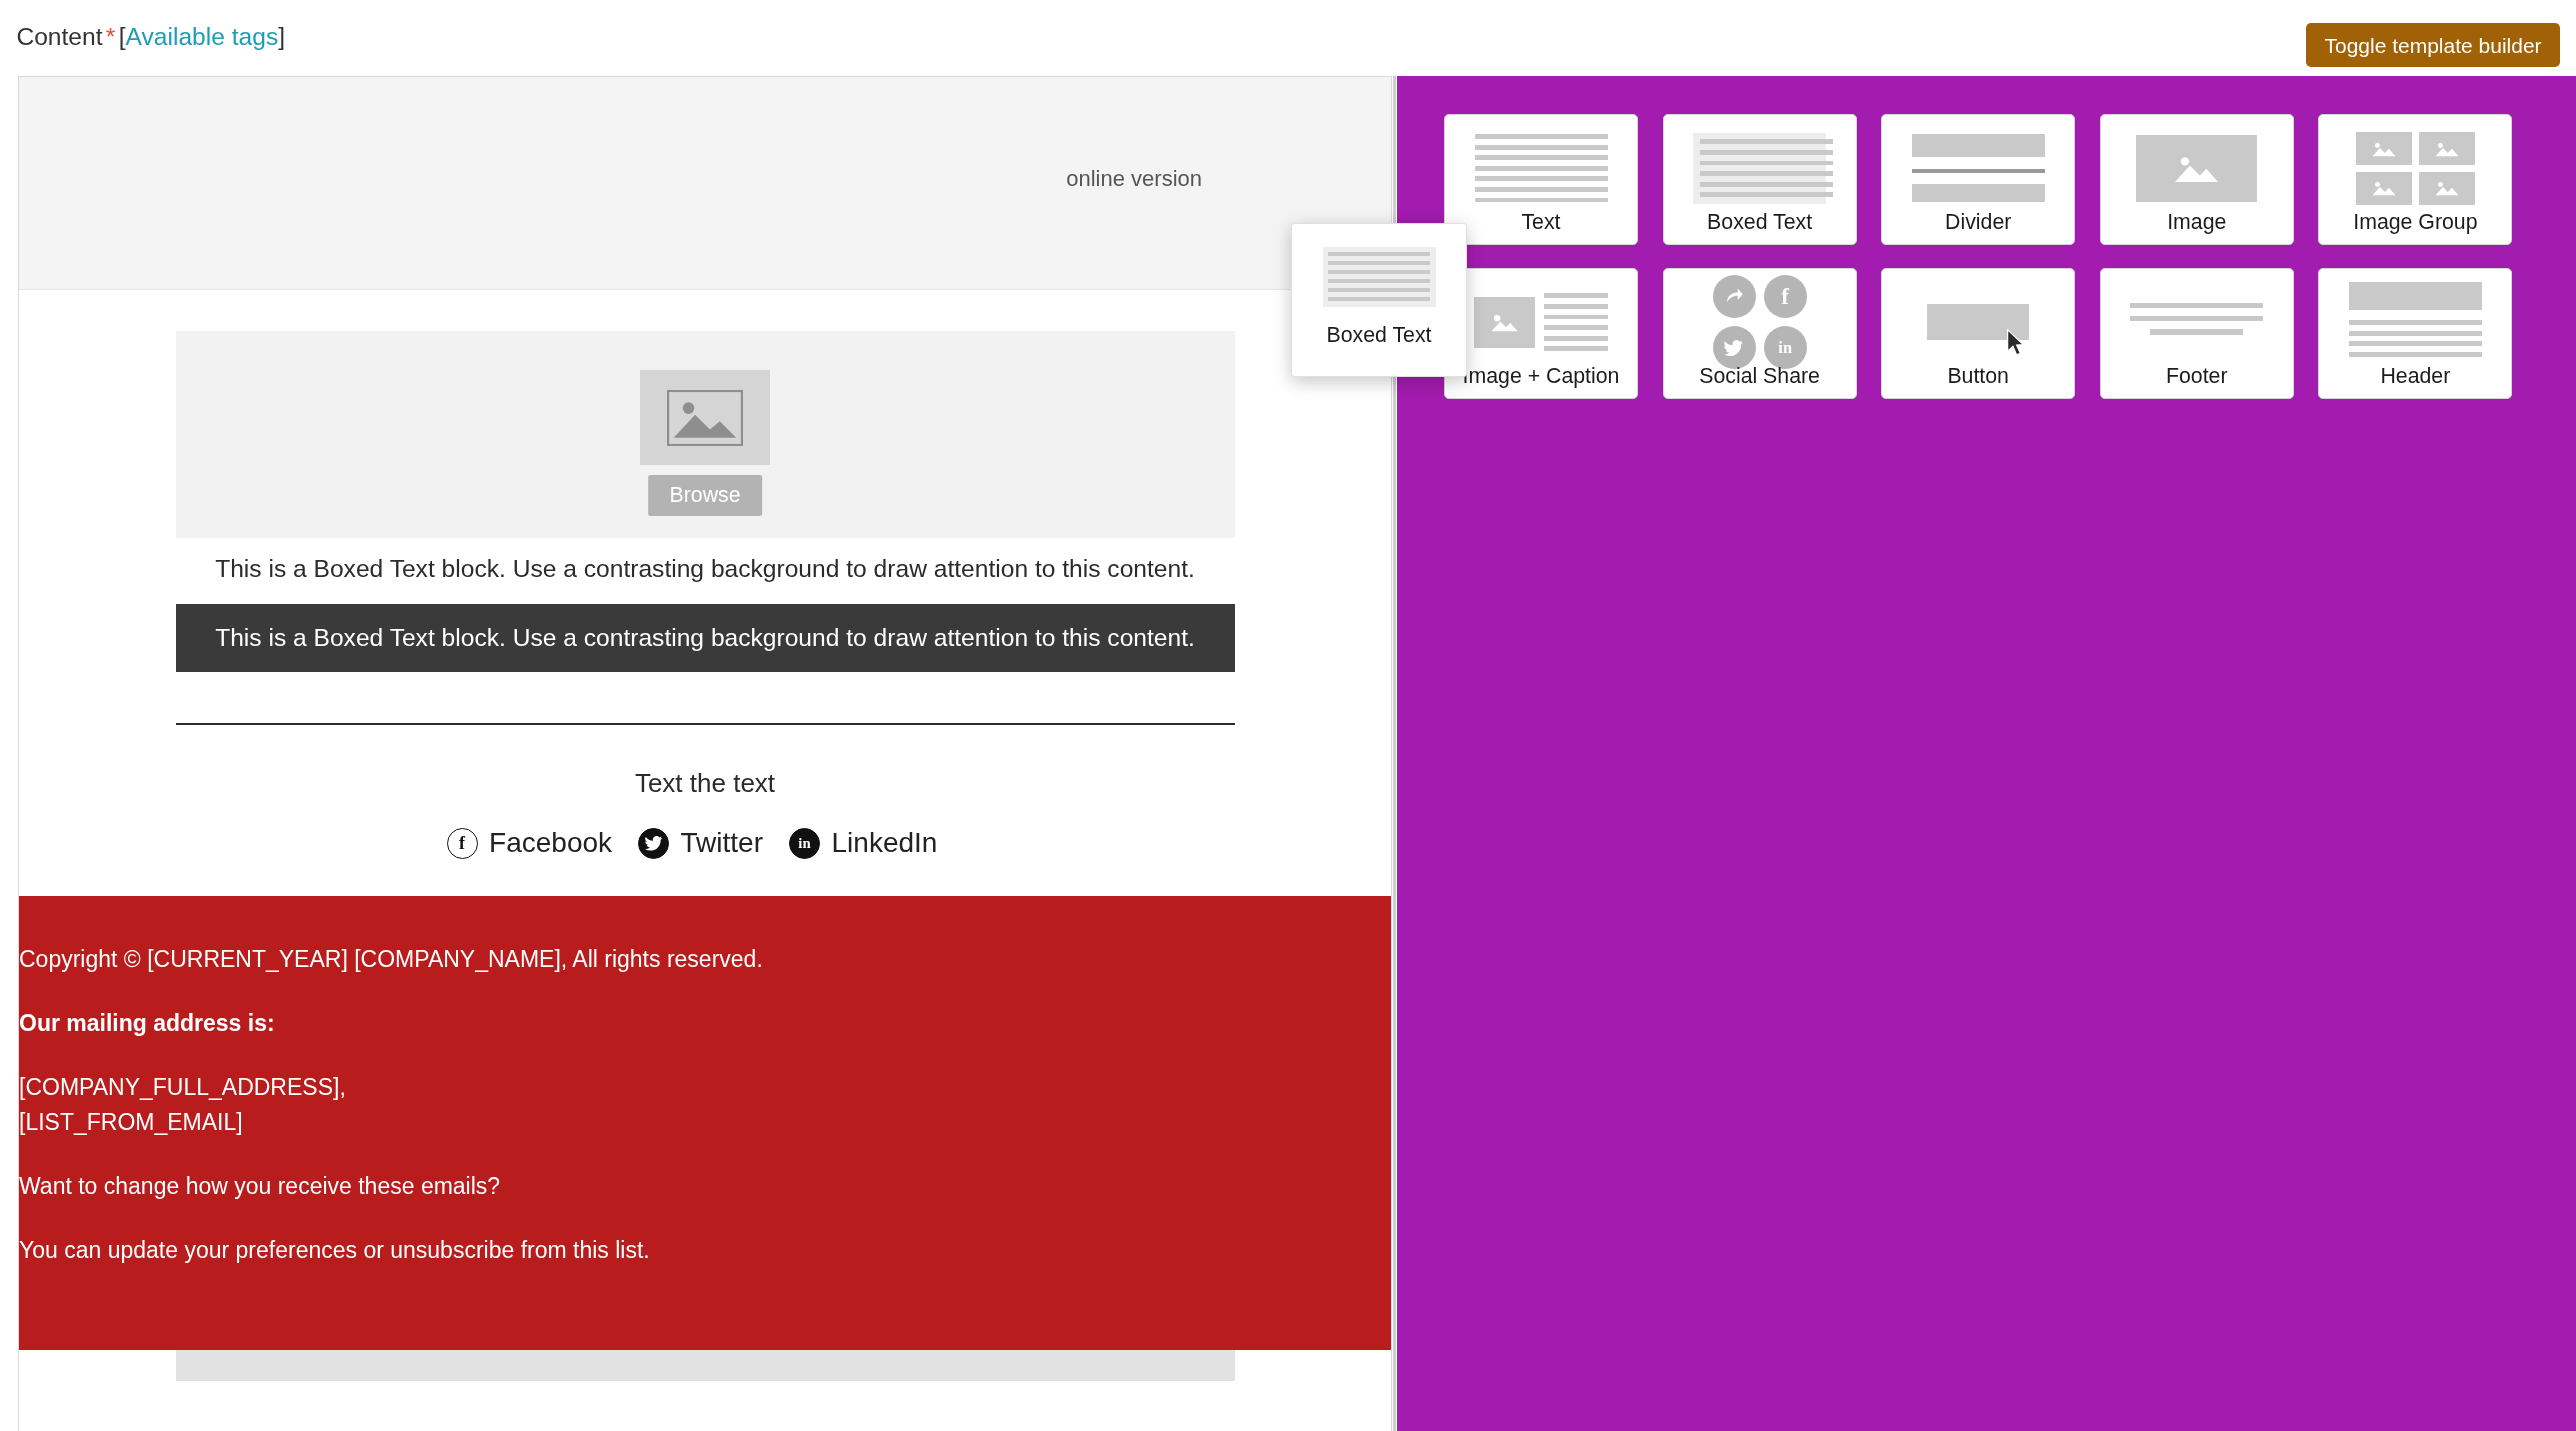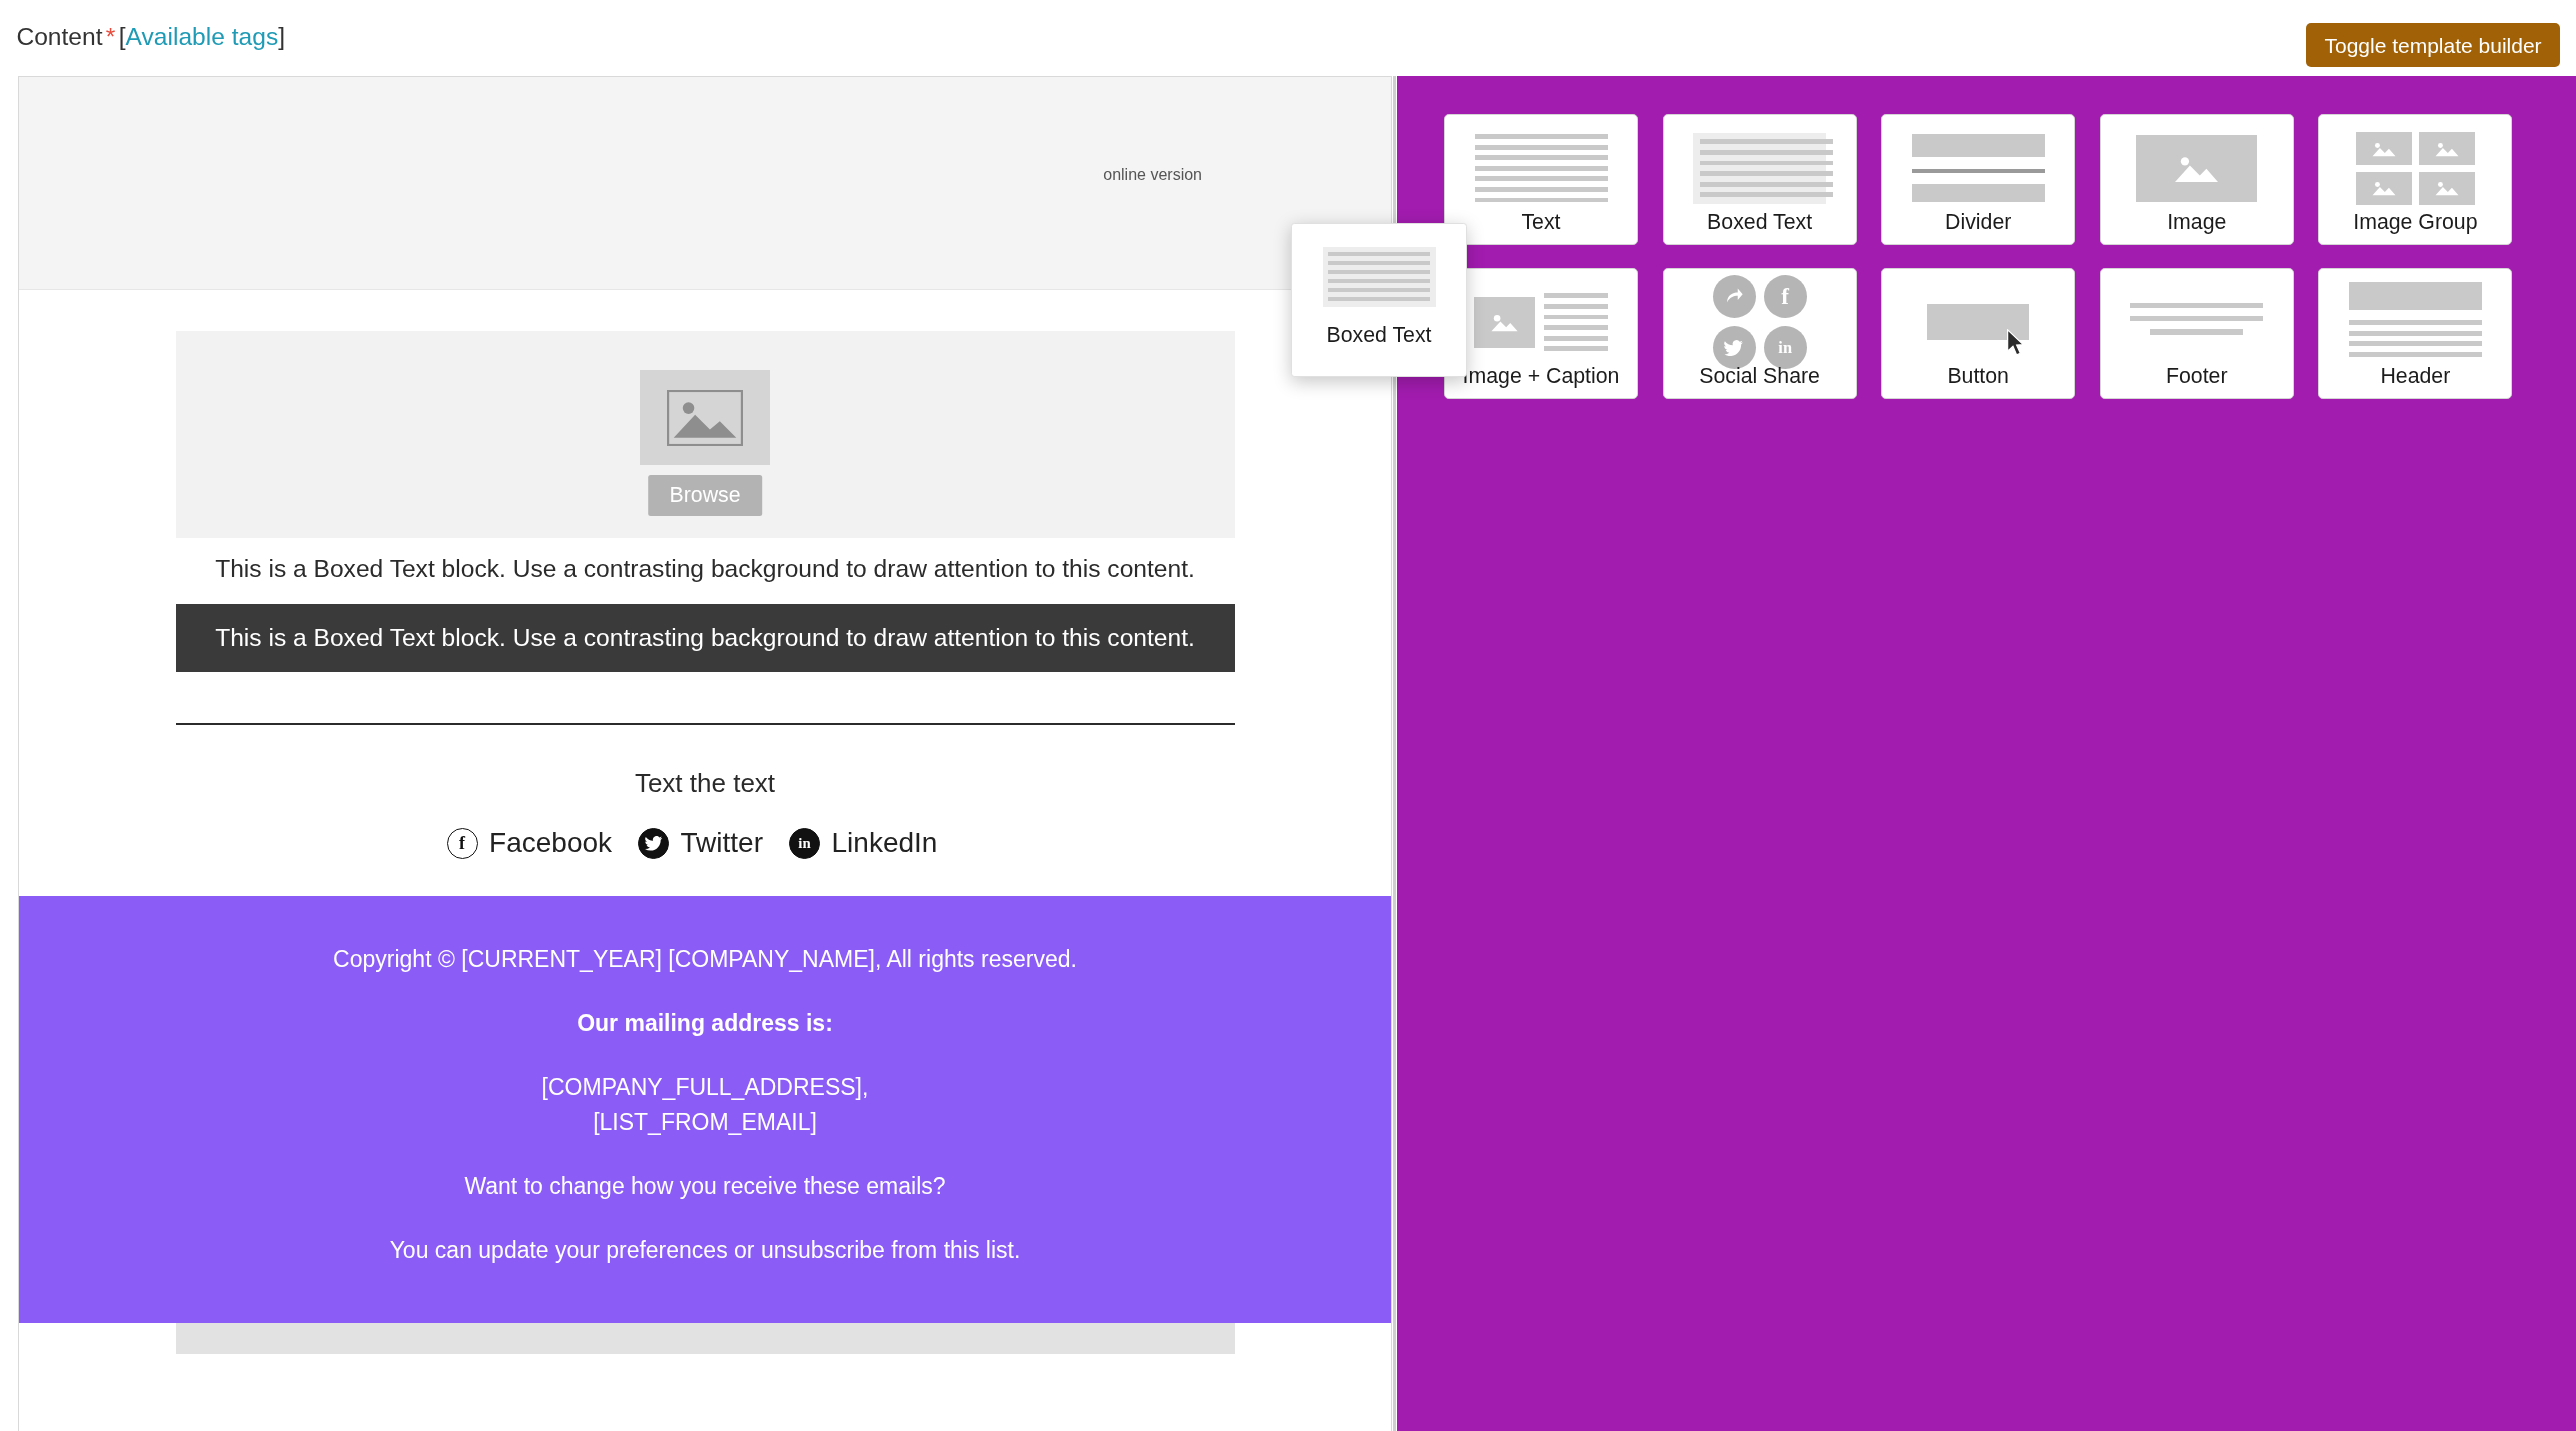--- a/index.html
+++ b/index.html
@@ -53,21 +53,21 @@
     background: #a21caf;
   }
 
   
   .preheader {
     position: relative; height: 213px; background: #f4f4f4;
     border-bottom: 0.8px solid #e6e6e6;
   }
   .preheader .online {
     position: absolute; right: 189px; top: 89px;
-    font-size: 16px; color: #555;
+    font-size: 22px; color: #555;
   }
   .email-body { background: #ffffff; padding: 0 0 0 0; }
 
   .inner { width: 1059px; margin: 4px auto; }
 
   .image-block {
     margin-top: 41px;
     background: #f2f2f2;
     height: 207px;
     position: relative;
@@ -110,22 +110,22 @@
   .social-circle {
     width: 31px; height: 31px; border: 1.6px solid #111; border-radius: 50%;
     display: inline-flex; align-items: center; justify-content: center;
     margin-right: 11.5px; font-size: 18px; font-weight: bold; color: #111;
     font-family: "Liberation Serif", serif;
   }
   .social-circle.filled { background: #111; color: #fff; border-color:#111; }
   .social-label { font-size: 28px; color: #222; margin-right: 26px; }
 
   .footer-block {
-    background: #8b5cf6; color: #ffffff;
-    padding: 46px 0 55px 0; text-align: center;
+    background: #b91c1c; color: #ffffff;
+    padding: 46px 0 82px 0; 
   }
   .footer-line { font-size: 23px; line-height: 1.5; margin: 0 0 29.6px 0; }
   .footer-line.bold { font-weight: bold; }
   .footer-line.addr { margin-bottom: 29.6px; }
   .footer-line:last-child { margin-bottom: 0; }
   .footer-strip {
     height: 31px; background: #ffffff;
   }
   .footer-strip-inner {
     margin: 0 auto; width: 1059px; height: 31px; background: #e2e2e2;

